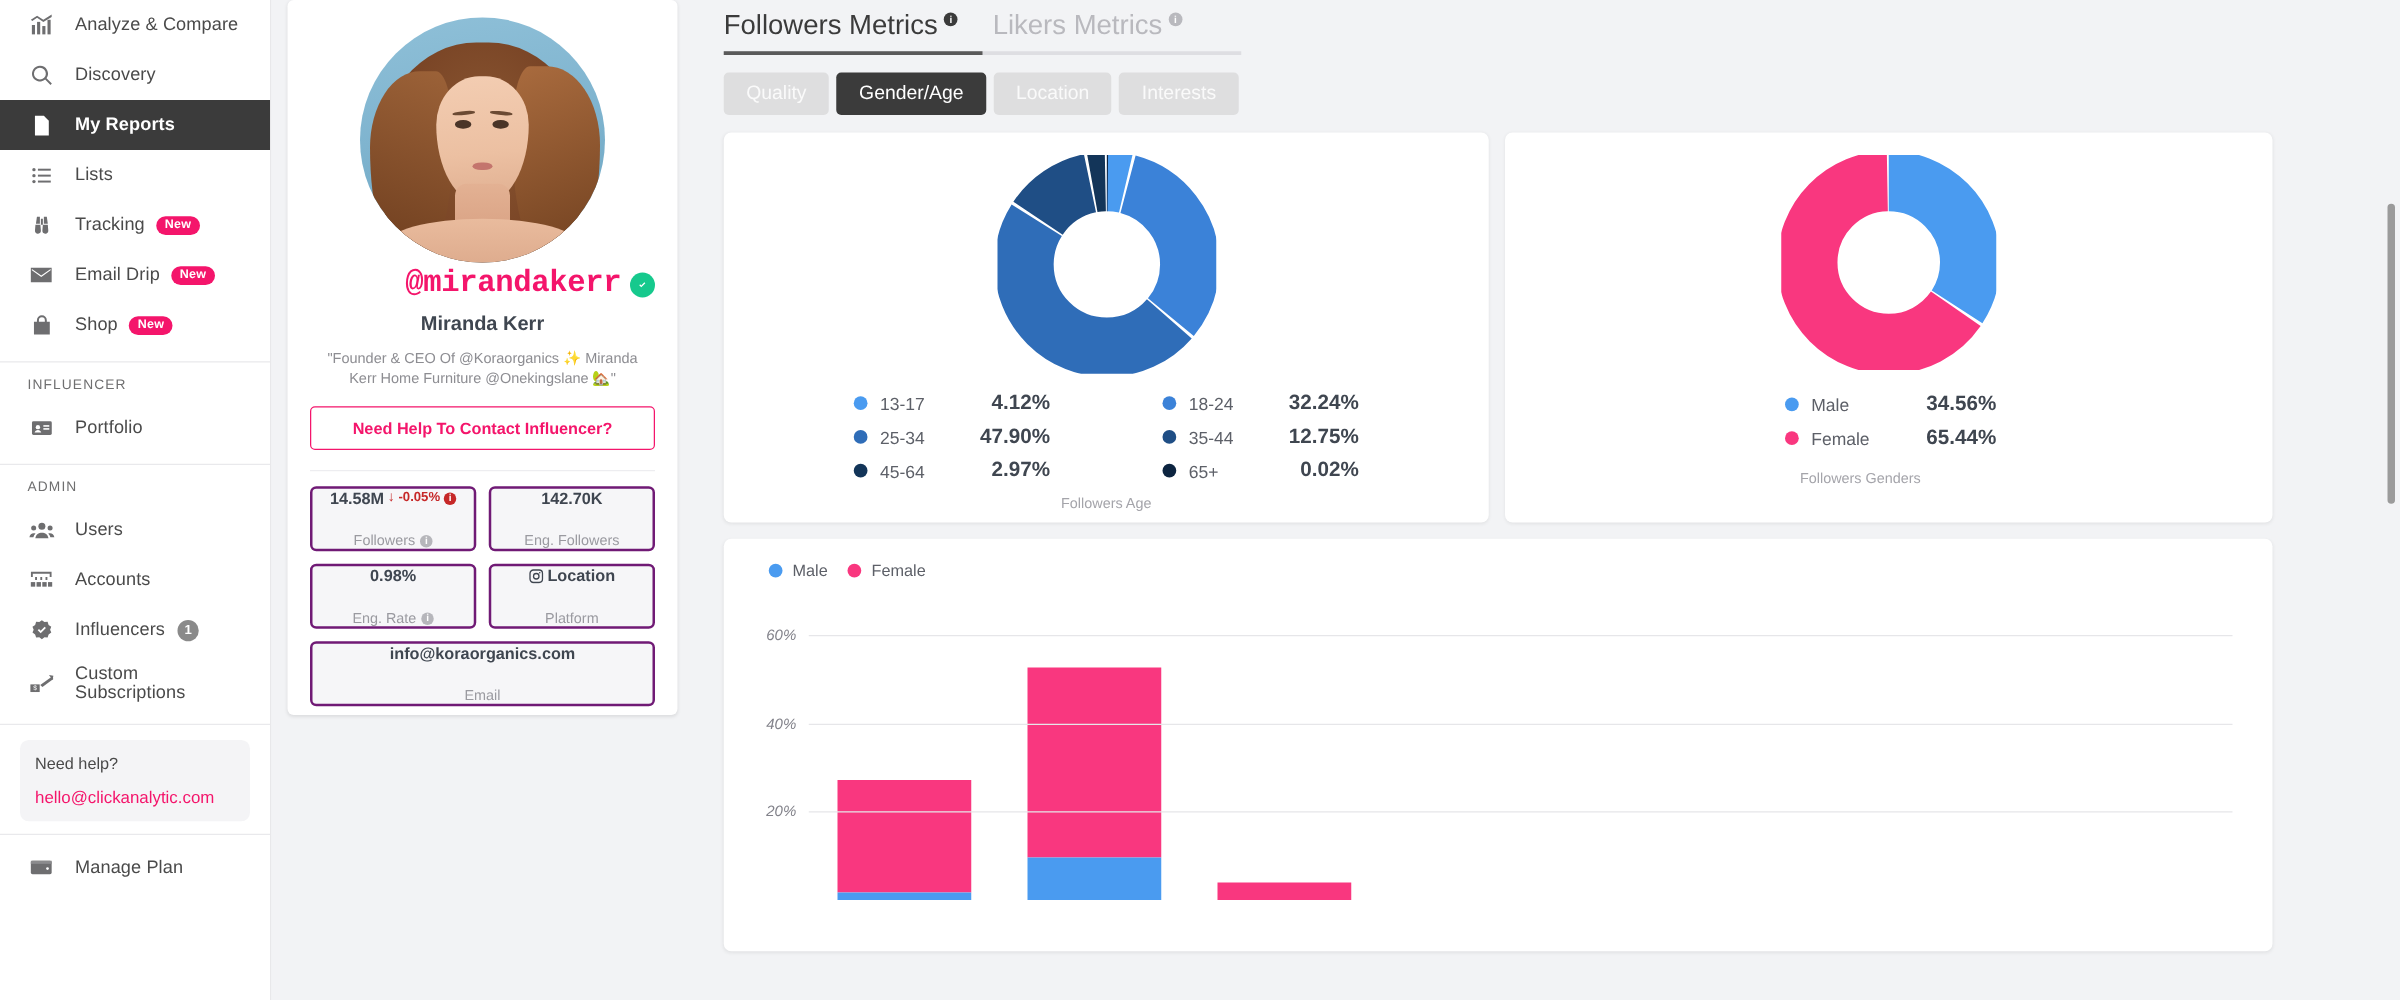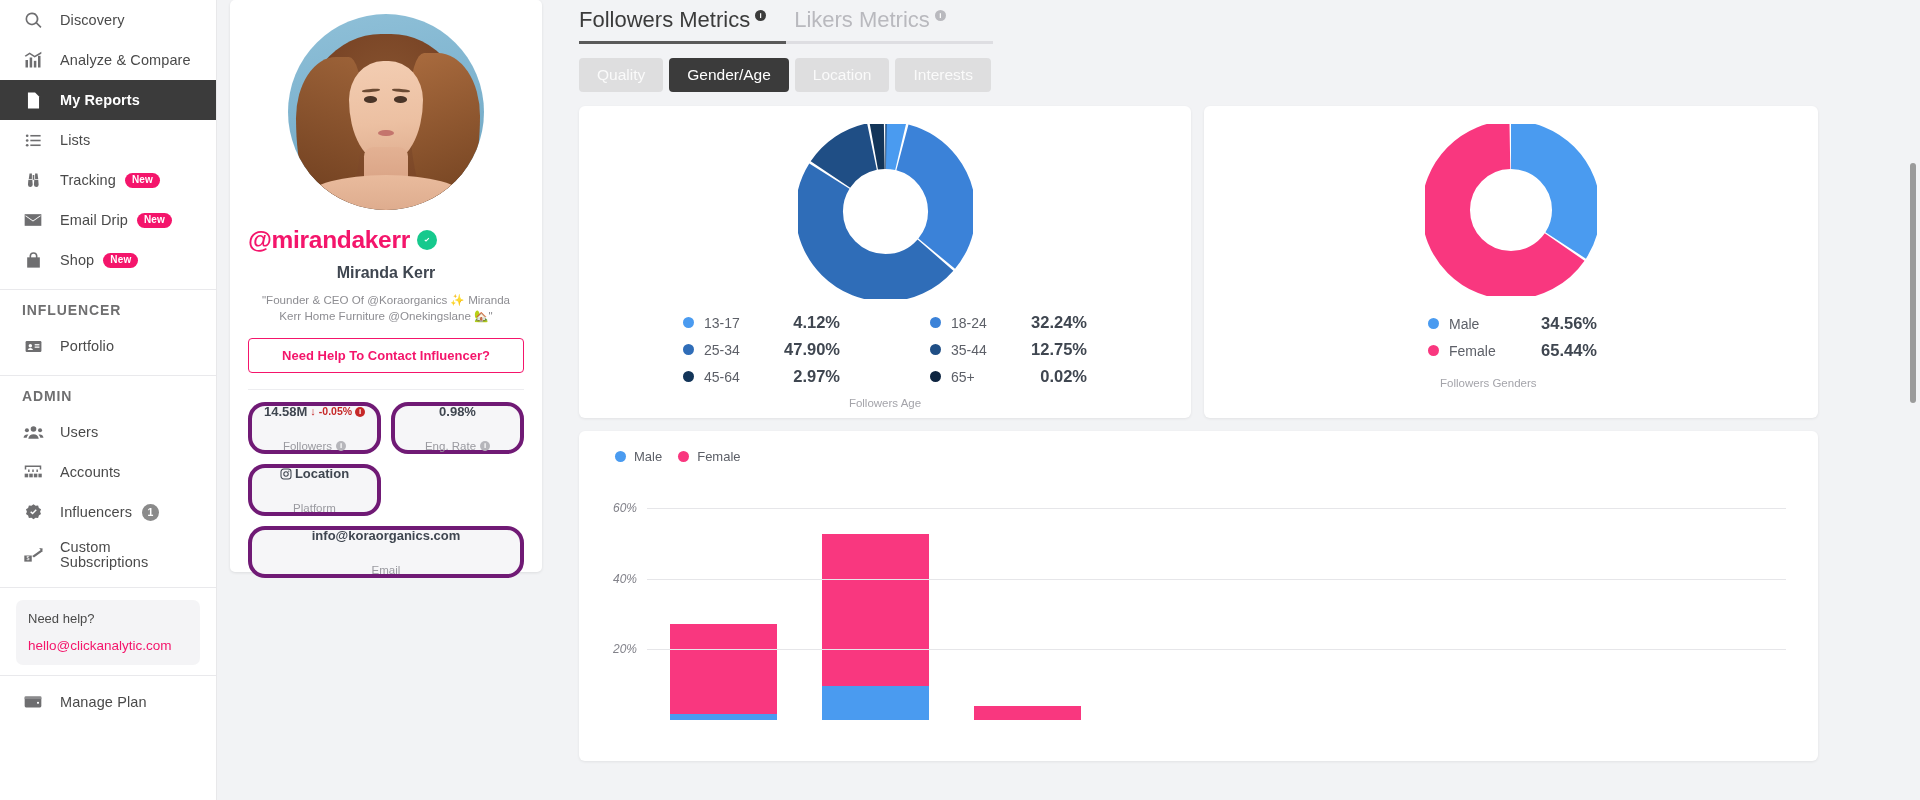--- a/index.html
+++ b/index.html
@@ -45,21 +45,21 @@
     line-height: 1; letter-spacing: .2px;
   }
   .badge-count {
     background: #8a8a8a; color: #fff; font-size: 10.5px; font-weight: 700;
     border-radius: 50%; width: 17px; height: 17px;
     display: inline-flex; align-items: center; justify-content: center;
     margin-left: 10px;
   }
   .nav-sep { height: 1px; background: #e9e9ec; margin: 9px 0 6px; }
   .nav-title {
-    font-size: 14px; color: #6f6f70; font-weight: 700;
+    font-size: 11px; color: #6f6f70; font-weight: 400;
     letter-spacing: .9px; padding: 6px 0 8px 22px;
   }
   .nav-item.two-line { height: 46px; align-items: center; }
   .nav-item.two-line .lbl { white-space: normal; line-height: 15px; max-width: 120px; }
 
   .help-box {
     margin: 12px 16px 10px; background: #f4f4f6; border-radius: 7px;
     padding: 11px 12px 12px;
   }
   .help-box .t { font-size: 13px; color: #4a4a4a; margin-bottom: 12px; }
@@ -108,42 +108,42 @@
     position:absolute; left:10%; bottom:-4%; width:80%; height:22%;
     background: linear-gradient(180deg,#e9bb9d,#dca98b);
     border-radius: 50% 50% 0 0;
   }
   .avatar .eye { position:absolute; width:6.5%; height:3.2%; background:#4a3528; border-radius:50%; top:42%; }
   .avatar .eye.l { left:39%; } .avatar .eye.r { left:54%; }
   .avatar .brow { position:absolute; width:9%; height:1.6%; background:#6b4a33; border-radius:40%; top:38.5%; }
   .avatar .brow.l { left:37.5%; transform: rotate(-5deg);} .avatar .brow.r { left:53%; transform: rotate(5deg);}
   .avatar .lips { position:absolute; left:46%; top:59%; width:8%; height:3.4%; background:#c4756d; border-radius:50%; }
 
-  .handle-row { display:flex; align-items:center; justify-content:flex-start; margin-top: 16px; gap: 7px; }
+  .handle-row { display:flex; align-items:center; justify-content:flex-end; margin-top: 4px; gap: 7px; font-family: Liberation Mono, monospace; }
   .handle { font-size: 24.5px; font-weight: 800; color: #f4156b; letter-spacing: -.3px; }
   .verified {
     width: 20px; height: 20px; border-radius: 50%;
     background: #16c98d; display:flex; align-items:center; justify-content:center;
     flex: 0 0 20px;
   }
   .fullname { text-align:center; font-size: 16px; color: #3f4650; margin-top: 10px; font-weight: 700;}
   .bio {
     text-align:center; font-size: 11.6px; color: #8d8d92; line-height: 16px;
     margin-top: 10px; padding: 0 6px;
   }
   .contact-btn {
     display:block; width:100%; margin-top: 14px;
     border: 1.3px solid #f4156b; color:#f4156b; background:#fff;
     border-radius: 4px; padding: 9px 0; font-size: 13px; font-weight: 700;
     text-align:center; cursor:pointer; font-family: inherit;
   }
   .card-div { height:1px; background:#ededf0; margin: 16px 0 12px; }
   .stat-grid { display: grid; grid-template-columns: 1fr 1fr; gap: 10px; }
   .stat-box {
-    background: #f6f6f8; border: 4px solid #701a75; border-radius: 17px;
+    background: #f6f6f8; border: 2px solid #701a75; border-radius: 5px;
     height: 52px; display:flex; flex-direction:column; align-items:center; justify-content:center;
   }
   .stat-box.full { grid-column: 1 / -1; }
   .stat-v {
     font-size: 13px; font-weight: 700; color:#3f4650;
     display:flex; align-items:center; gap:3px; line-height:1.25;
   }
   .stat-l {
     font-size: 11.5px; color:#9a9aa0; margin-top:20px;
     display:flex; align-items:center; gap:4px;justify-content:center;
@@ -237,41 +237,41 @@
   }
 </style>
 </head>
 <body>
 
 <div class="app">
 
   <aside class="sidebar">
 
     <div class="nav-group">
-
-      <div class="nav-item">
-        <span class="ic">
-          <svg width="19" height="19" viewBox="0 0 24 24">
-              <path fill="#6e6e70" d="M10 2a8 8 0 105.3 14l5.4 5.4 1.4-1.4-5.4-5.4A8 8 0 0010 2zm0 2a6 6 0 110 12 6 6 0 010-12z"></path>
-            </svg>
-        </span>
-        <span class="lbl">Discovery</span>
-      </div>
 
       <div class="nav-item">
         <span class="ic">
           <svg width="20" height="20" viewBox="0 0 24 24">
             <path fill="#6e6e70" d="M2 7l6-4 6 4 8-5v2.4L14 9 8 5 3.4 8.2z"></path>
             <rect x="3" y="12" width="3" height="9" fill="#6e6e70"></rect>
             <rect x="8" y="9" width="3" height="12" fill="#6e6e70"></rect>
             <rect x="13" y="13" width="3" height="8" fill="#6e6e70"></rect>
             <rect x="18" y="7" width="3" height="14" fill="#6e6e70"></rect>
           </svg>
         </span>
         <span class="lbl">Analyze &amp; Compare</span>
+      </div>
+
+      <div class="nav-item">
+        <span class="ic">
+          <svg width="19" height="19" viewBox="0 0 24 24">
+              <path fill="#6e6e70" d="M10 2a8 8 0 105.3 14l5.4 5.4 1.4-1.4-5.4-5.4A8 8 0 0010 2zm0 2a6 6 0 110 12 6 6 0 010-12z"></path>
+            </svg>
+        </span>
+        <span class="lbl">Discovery</span>
       </div>
 
       <div class="nav-item active">
         <span class="ic">
           <svg width="19" height="19" viewBox="0 0 24 24">
             <path fill="#ffffff" d="M5 2h9l5 5v15H5z"></path>
             <rect x="8" y="13" width="2.4" height="6" fill="#3b3b3b"></rect>
             <rect x="11.8" y="10" width="2.4" height="9" fill="#3b3b3b"></rect>
             <rect x="15.6" y="15" width="2.4" height="4" fill="#3b3b3b"></rect>
           </svg>
@@ -459,20 +459,28 @@
             <span class="arrow-dn">↓</span>
             <span class="delta">-0.05%</span>
             <span class="info-dot red">i</span>
           </div>
           <div class="stat-l">
             <span>Followers</span>
             <span class="info-dot">i</span>
           </div>
         </div>
 
+        <div class="stat-box">
+          <div class="stat-v">
+            <span>142.70K</span>
+          </div>
+          <div class="stat-l">
+            <span>Eng. Followers</span>
+          </div>
+        </div>
 
         <div class="stat-box">
           <div class="stat-v">
             <span>0.98%</span>
           </div>
           <div class="stat-l">
             <span>Eng. Rate</span>
             <span class="info-dot">i</span>
           </div>
         </div>

